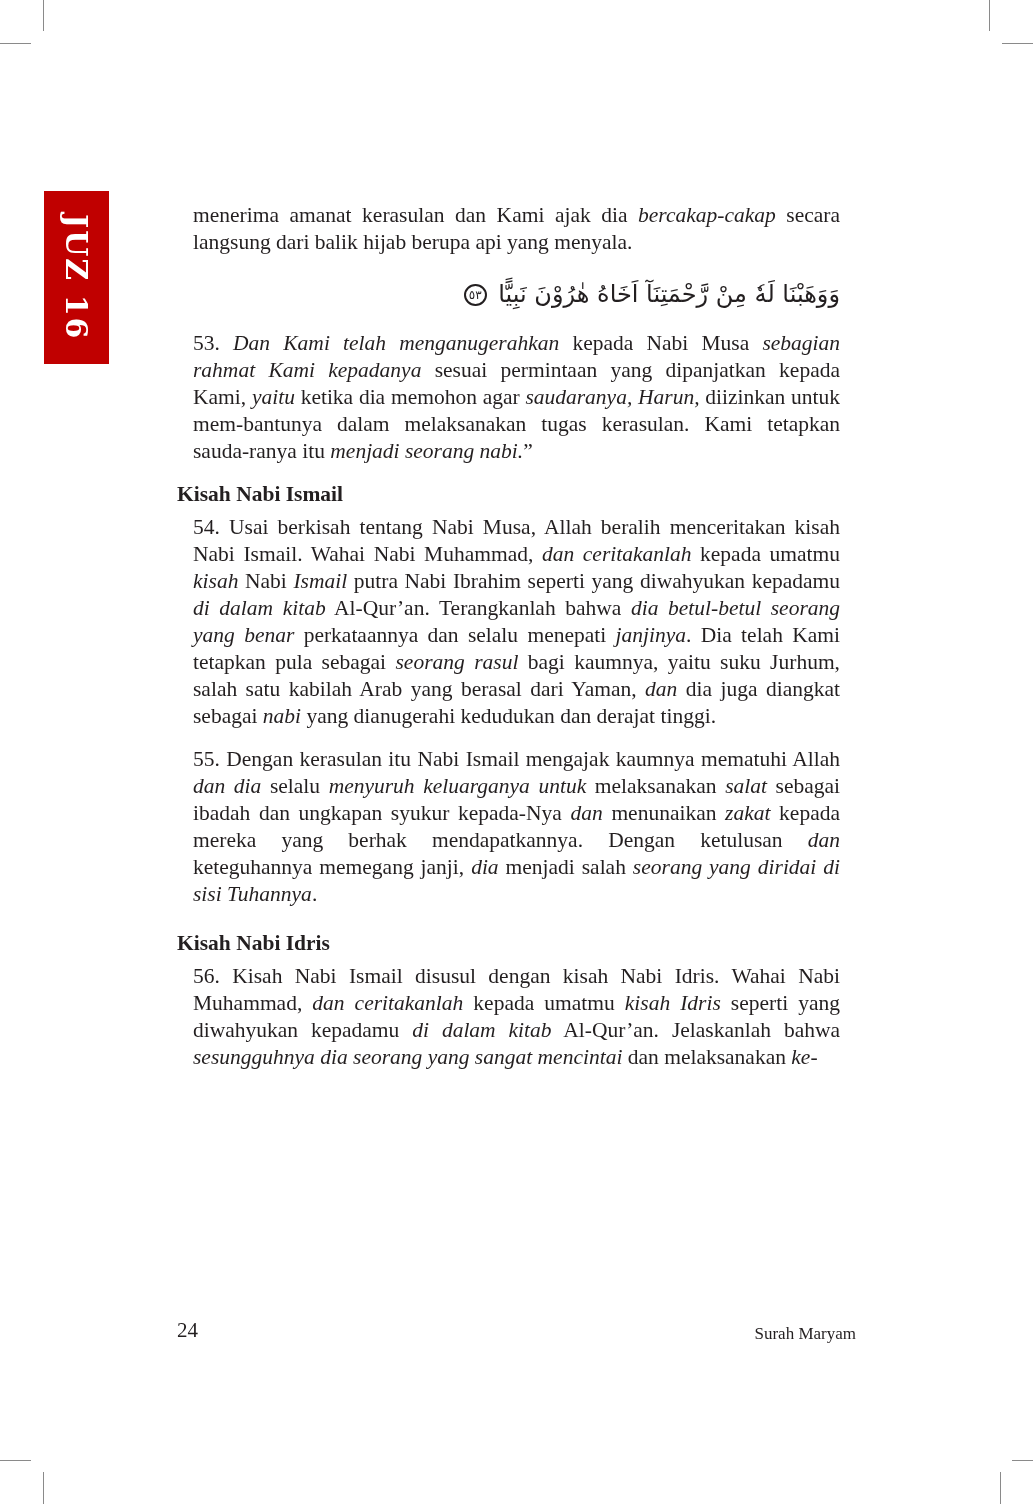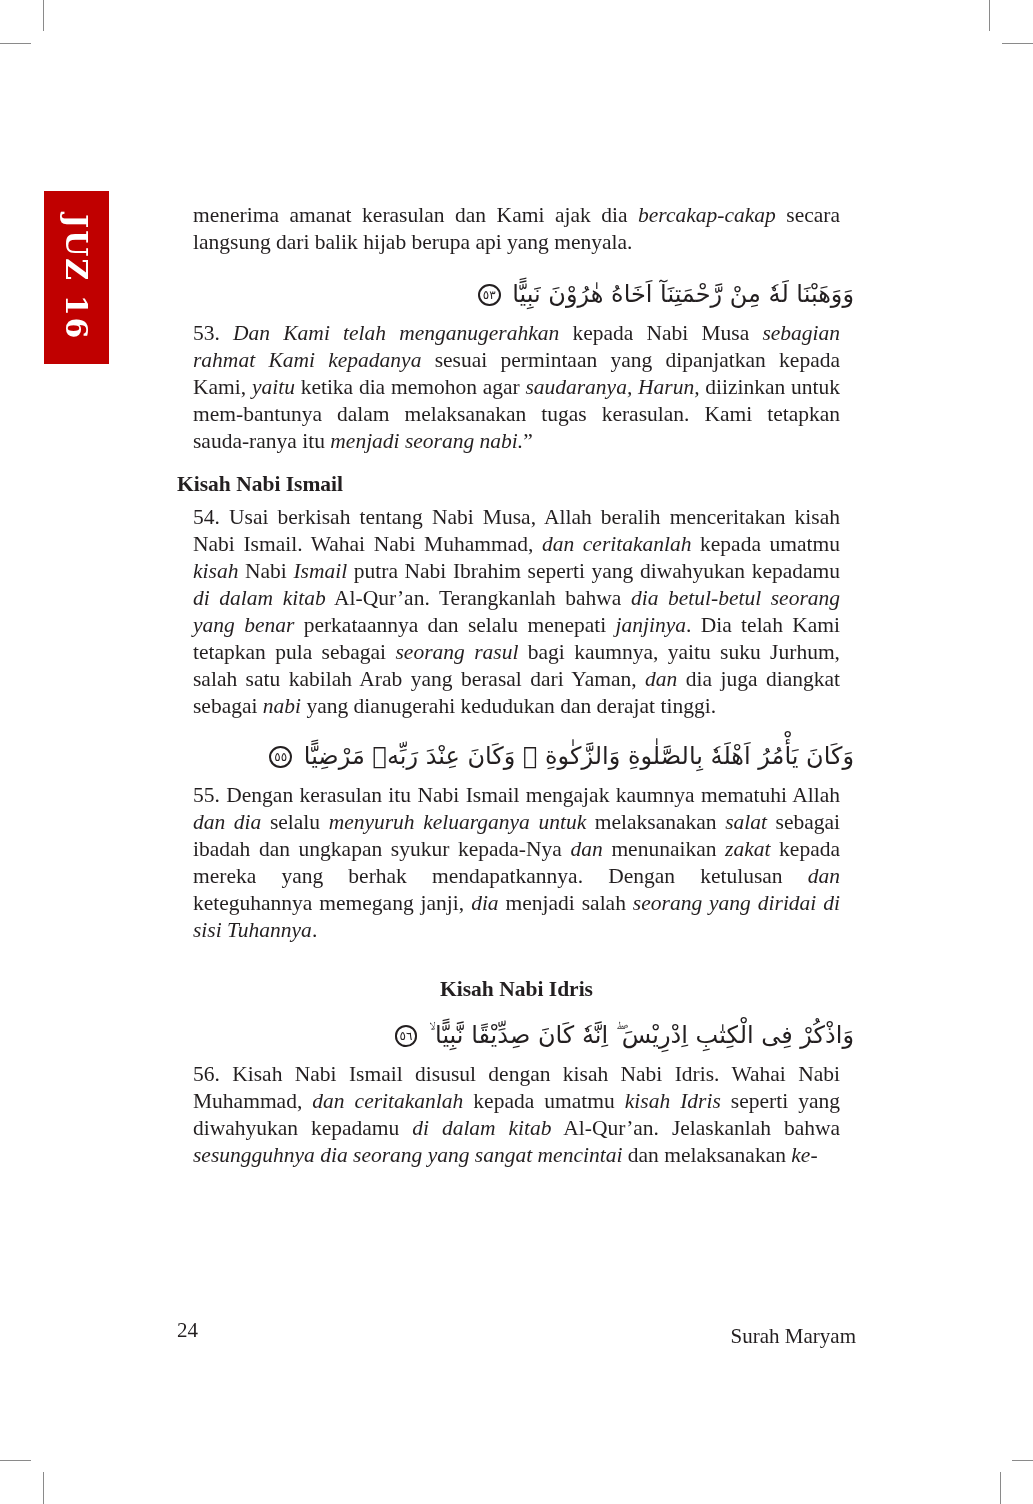--- a/index.html
+++ b/index.html
@@ -14,29 +14,29 @@
     font-family: "DejaVu Serif", serif; font-weight: bold; font-size: 30px; letter-spacing: 2px;
   }
   .content {
     position: absolute; left: 177px; top: 186px; width: 679px;
     font-family: "Liberation Serif", serif; font-size: 21.5px; line-height: 27px;
   }
   .para { margin: 16px; text-align: justify; }
   .para i { font-style: italic; }
   .arabic {
     direction: rtl; text-align: right; font-family: "DejaVu Sans", sans-serif;
-    font-size: 24px; line-height: 40px; margin: 2px;
+    font-size: 24px; line-height: 40px; margin: 16px;
   }
   .ayah-mark {
     display: inline-block; border: 2px solid #231f20; border-radius: 50%;
     font-size: 12px; line-height: 18px; padding: 0 3px; margin-right: 4px; vertical-align: middle;
   }
   .heading { font-weight: bold; font-size: 21.5px; margin: 0; }
   .footer-num { position: absolute; left: 177px; top: 1318px; font-family: Liberation Serif, serif; font-size: 21px; }
-  .footer-title { position: absolute; right: 177px; top: 1324px; font-family: "Liberation Serif", serif; font-size: 21px; }
+  .footer-title { position: absolute; right: 177px; top: 1324px; font-family: "Liberation Serif", serif; font-size: 17px; }
 </style>
 </head>
 <body>
 
 <div class="crop" style="left:43px;top:0;width:1px;height:31px;"></div>
 <div class="crop" style="left:0;top:43px;width:31px;height:1px;"></div>
 <div class="crop" style="left:989px;top:0;width:1px;height:31px;"></div>
 <div class="crop" style="left:1002px;top:43px;width:31px;height:1px;"></div>
 <div class="crop" style="left:0;top:1460px;width:31px;height:1px;"></div>
 <div class="crop" style="left:43px;top:1472px;width:1px;height:32px;"></div>
@@ -48,22 +48,20 @@
 </div>
 
 <div class="content">
   <p class="para"><span>menerima amanat kerasulan dan Kami ajak dia </span><i>bercakap-cakap</i><span> secara langsung dari balik hijab berupa api yang menyala.</span></p>
 
   <div id="verses">
       <p class="arabic" style="margin-top: 18px;"><span>وَوَهَبْنَا لَهٗ مِنْ رَّحْمَتِنَآ اَخَاهُ هٰرُوْنَ نَبِيًّا </span><span class="ayah-mark">٥٣</span></p>
       <p class="para" style="margin-top: 6px;"><span>53. </span><i>Dan Kami telah menganugerahkan</i><span> kepada Nabi Musa </span><i>sebagian rahmat Kami kepadanya</i><span> sesuai permintaan yang dipanjatkan kepada Kami, </span><i>yaitu</i><span> ketika dia memohon agar </span><i>saudaranya, Harun,</i><span> diizinkan untuk mem-bantunya dalam melaksanakan tugas kerasulan. Kami tetapkan sauda-ranya itu </span><i>menjadi seorang nabi.</i><span>”</span></p>
       <p class="heading" style="">Kisah Nabi Ismail</p>
       <p class="para" style="margin-top: 6px;"><span>54. Usai berkisah tentang Nabi Musa, Allah beralih menceritakan kisah Nabi Ismail. Wahai Nabi Muhammad, </span><i>dan ceritakanlah</i><span> kepada umatmu </span><i>kisah</i><span> Nabi </span><i>Ismail</i><span> putra Nabi Ibrahim seperti yang diwahyukan kepadamu </span><i>di dalam kitab</i><span> Al-Qur’an. Terangkanlah bahwa </span><i>dia betul-betul seorang yang benar</i><span> perkataannya dan selalu menepati </span><i>janjinya</i><span>. Dia telah Kami tetapkan pula sebagai </span><i>seorang rasul</i><span> bagi kaumnya, yaitu suku Jurhum, salah satu kabilah Arab yang berasal dari Yaman, </span><i>dan</i><span> dia juga diangkat sebagai </span><i>nabi</i><span> yang dianugerahi kedudukan dan derajat tinggi.</span></p>
-      <p class="arabic" style="margin-top: 14px;"><span>وَكَانَ يَأْمُرُ اَهْلَهٗ بِالصَّلٰوةِ وَالزَّكٰوةِ ۖ وَكَانَ عِنْدَ رَبِّهٖ مَرْضِيًّا </span><span class="ayah-mark">٥٥</span></p>
       <p class="para" style="margin-top: 6px;"><span>55. Dengan kerasulan itu Nabi Ismail mengajak kaumnya mematuhi Allah </span><i>dan dia</i><span> selalu </span><i>menyuruh keluarganya untuk</i><span> melaksanakan </span><i>salat</i><span> sebagai ibadah dan ungkapan syukur kepada-Nya </span><i>dan</i><span> menunaikan </span><i>zakat</i><span> kepada mereka yang berhak mendapatkannya. Dengan ketulusan </span><i>dan</i><span> keteguhannya memegang janji, </span><i>dia</i><span> menjadi salah </span><i>seorang yang diridai di sisi Tuhannya</i><span>.</span></p>
-      <p class="heading" style="margin-top: 32px; text-align: center;">Kisah Nabi Idris</p>
-      <p class="arabic" style="margin-top: 12px;"><span>وَاذْكُرْ فِى الْكِتٰبِ اِدْرِيْسَ ۖ اِنَّهٗ كَانَ صِدِّيْقًا نَّبِيًّا ۙ </span><span class="ayah-mark">٥٦</span></p>
+      <p class="heading" style="margin-top: 22px;">Kisah Nabi Idris</p>
       <p class="para" style="margin-top: 6px;"><span>56. Kisah Nabi Ismail disusul dengan kisah Nabi Idris. Wahai Nabi Muhammad, </span><i>dan ceritakanlah</i><span> kepada umatmu </span><i>kisah Idris</i><span> seperti yang diwahyukan kepadamu </span><i>di dalam kitab</i><span> Al-Qur’an. Jelaskanlah bahwa </span><i>sesungguhnya dia seorang yang sangat mencintai</i><span> dan melaksanakan </span><i>ke-</i></p>
     </div>
 </div>
 
 <div class="footer-num">24</div>
 <div class="footer-title">Surah Maryam</div>
 
 </body></html>

